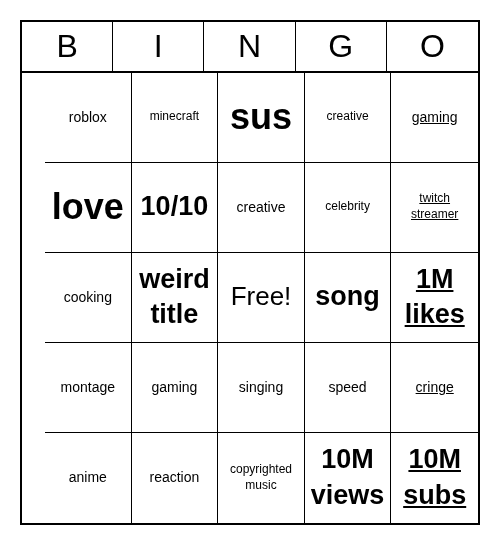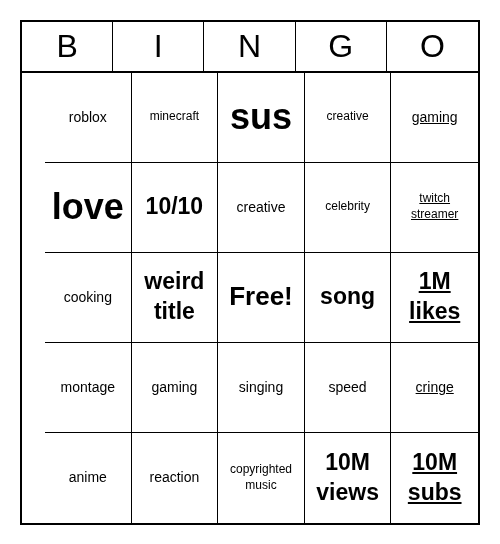--- a/index.html
+++ b/index.html
@@ -68,27 +68,27 @@
     .bingo-cell:nth-child(n+21) {
       border-bottom: none;
     }
 
     .bingo-cell.large-text {
       font-size: 36px;
       font-weight: bold;
     }
 
     .bingo-cell.medium-text {
-      font-size: 23px;
+      font-size: 27px;
       font-weight: bold;
     }
 
     .bingo-cell.free-cell {
       font-size: 26px;
-      font-weight: bold;
+      font-weight: normal;
     }
 
     .bingo-cell.small-text {
       font-size: 12px;
       text-align: center;
     }
   </style>
 </head>
 <body>
 

